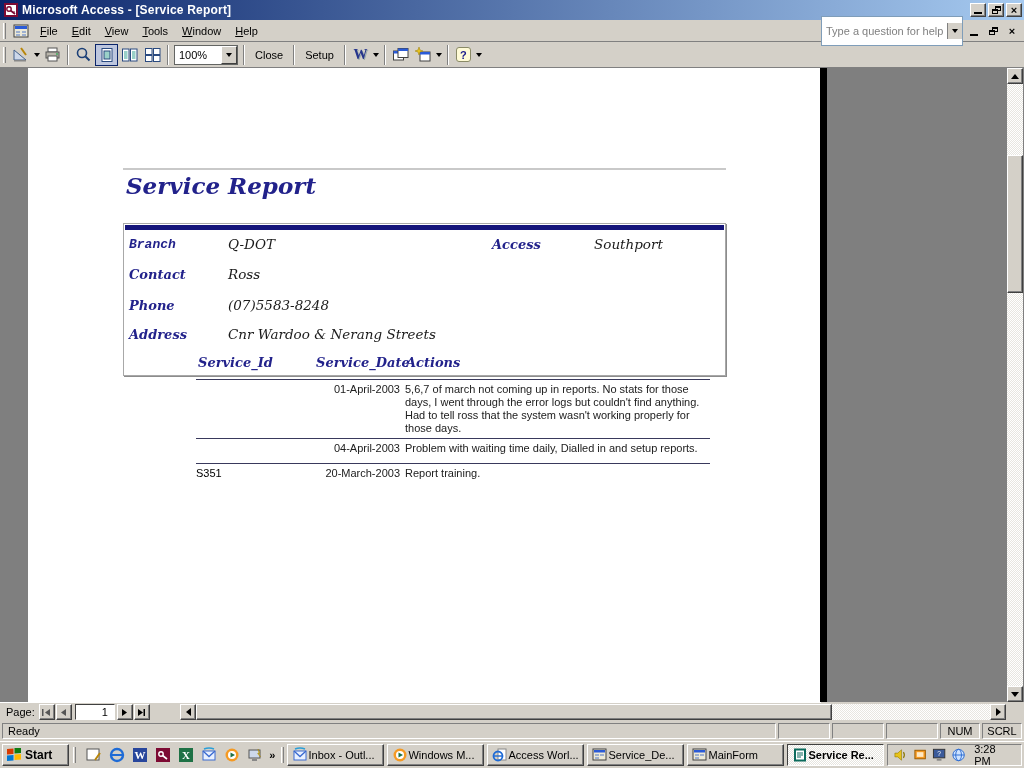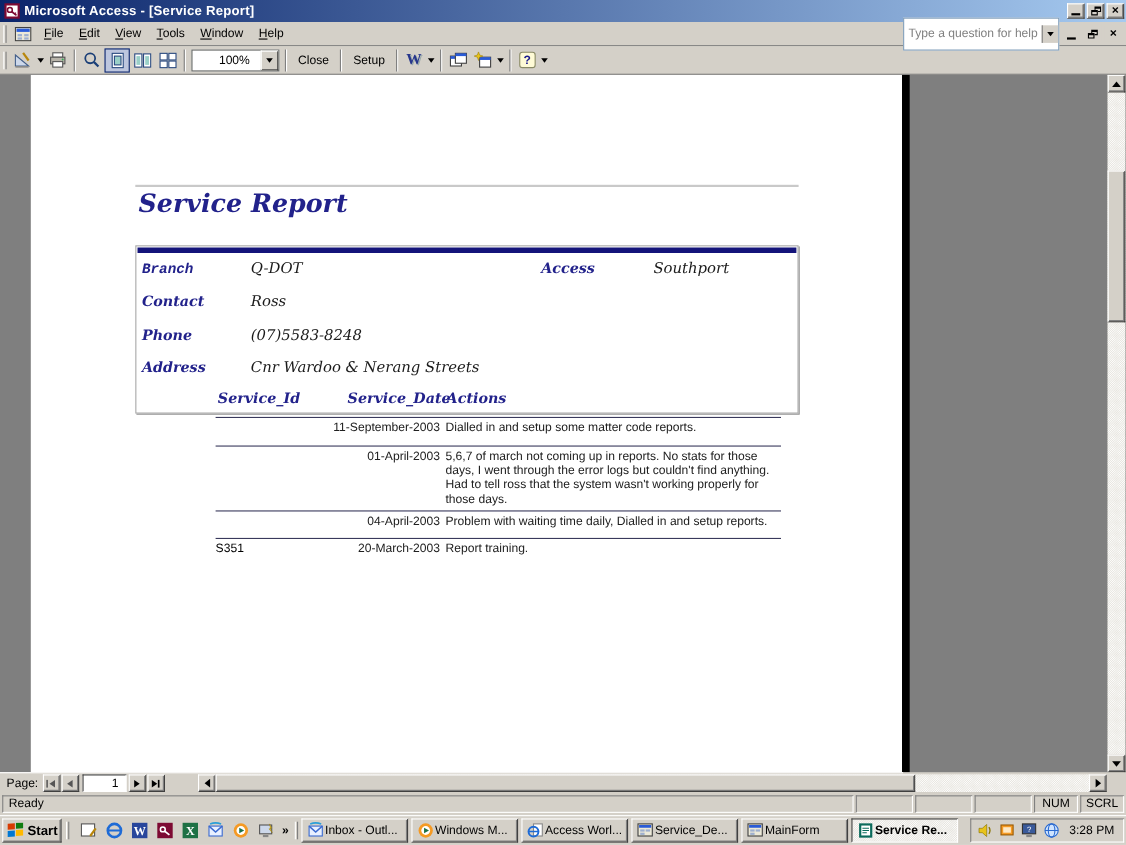--- a/index.html
+++ b/index.html
@@ -31,21 +31,21 @@
   .mdi-btn { width:16px; height:15px; margin-left:3px; display:flex; align-items:center; justify-content:center; background:#d4d0c8; }
 
   
   .toolbar { height:26px; display:flex; align-items:center; padding-left:2px; background:#d4d0c8; border-bottom:1px solid #808080; }
   .tb-btn { height:22px; min-width:23px; display:flex; align-items:center; justify-content:center; padding:0 2px; background:transparent; border:1px solid transparent; }
   .tb-btn.pressed { border-color:#0a246a; background:#bdc6de; }
   .tb-sep { width:2px; height:20px; border-left:1px solid #808080; border-right:1px solid #fff; margin:0 3px; }
   .tb-text-btn { height:22px; display:flex; align-items:center; padding:0 7px; font-size:11px; }
   .tb-text-btn::first-letter { text-decoration:underline; }
   .tb-dd { width:9px; height:22px; display:flex; align-items:center; justify-content:center; }
-  .zoom-combo { width:80px; height:20px; background:#fff; border:1px solid #636563; display:flex; align-items:center; margin:0 2px;padding-left:20px; }
+  .zoom-combo { width:64px; height:20px; background:#fff; border:1px solid #636563; display:flex; align-items:center; margin:0 2px; }
   .zoom-combo .zc-text { flex:1; padding-left:4px; font-size:11px; }
   .zc-drop { width:16px; height:18px; background:#d4d0c8; border:1px solid; border-color:#fff #404040 #404040 #fff; display:flex; align-items:center; justify-content:center; }
   .w-glyph { font-family:"Liberation Serif", serif; font-weight:bold; font-size:14px; color:#26358c; text-shadow:1px 1px 0 #9aa; }
   .help-glyph { width:15px; height:15px; background:#fffbd6; border:1px solid #8a8a66; border-radius:3px; color:#1a1a8c; font-weight:bold; font-size:11px; display:flex; align-items:center; justify-content:center; }
 
   
   .preview { position:absolute; top:68px; left:0; width:1024px; height:634px; background:#7f7f7f; overflow:hidden; }
   .page { position:absolute; left:28px; top:0; width:792px; height:634px; background:#fff; }
   .page-shadow { position:absolute; left:820px; top:0; width:7px; height:634px; background:#000; }
 
@@ -92,21 +92,21 @@
 
   
   .statusbar { position:absolute; top:721px; left:0; width:1024px; height:20px; background:#d4d0c8; display:flex; align-items:center; padding:0 2px; gap:2px; }
   .sb-panel { height:16px; border:1px solid; border-color:#808080 #fff #fff #808080; display:flex; align-items:center; padding:0 5px; font-size:11px; }
   .sb-ready { flex:1; }
   .sb-small { width:52px; }
   .sb-ind { width:40px; justify-content:center; color:#000; }
 
   
   .taskbar { position:absolute; top:741px; left:0; width:1024px; height:27px; background:#d4d0c8; border-top:1px solid #fff; display:flex; align-items:center; padding:0 2px; }
-  .start-btn { height:22px; display:flex; align-items:center; gap:3px; padding:0 3px 0 3px; background:#d4d0c8; border:1px solid; border-color:#fff #404040 #404040 #fff; box-shadow:inset -1px -1px 0 #808080; font-weight:bold; font-size:12px; font-family:"Liberation Sans", sans-serif; }
+  .start-btn { height:22px; display:flex; align-items:center; gap:3px; padding:0 16px 0 3px; background:#d4d0c8; border:1px solid; border-color:#fff #404040 #404040 #fff; box-shadow:inset -1px -1px 0 #808080; font-weight:bold; font-size:12px; font-family:"Liberation Sans", sans-serif; }
   .ql { display:flex; align-items:center; gap:6px; padding:0 6px; }
   .ql-icon { width:17px; height:17px; display:flex; align-items:center; justify-content:center; }
   .chevron { font-size:11px; font-weight:bold; letter-spacing:-1px; }
   .task-btn { height:22px; width:97px; margin-right:3px; display:flex; align-items:center; gap:0; padding:0 4px; background:#d4d0c8; border:1px solid; border-color:#fff #404040 #404040 #fff; box-shadow:inset -1px -1px 0 #808080; font-size:11px; white-space:nowrap; overflow:hidden; flex:none; }
   .task-btn.active { border-color:#404040 #fff #fff #404040; box-shadow:none; font-weight:bold;
     background-color:#e6e4de; background-image:linear-gradient(45deg,#fff 25%,transparent 25%,transparent 75%,#fff 75%),linear-gradient(45deg,#fff 25%,transparent 25%,transparent 75%,#fff 75%); background-size:2px 2px; background-position:0 0,1px 1px; }
   .task-btn .t-icon { width:16px; height:16px; flex:none; }
   .tray { margin-left:auto; height:22px; border:1px solid; border-color:#808080 #fff #fff #808080; display:flex; align-items:center; gap:4px; padding:0 8px 0 5px; }
   .tray-icon { width:16px; height:16px; }
   .clock { font-size:11px; padding-left:4px; }
@@ -306,25 +306,20 @@
 
         <span class="fld-label" style="left:5px;  top:103px;">Address</span>
         <span class="fld-value" style="left:104px;top:102px;">Cnr Wardoo &amp; Nerang Streets</span>
 
         <span class="col-hdr" style="left:74px; top:131px;">Service_Id</span>
         <span class="col-hdr" style="left:192px;top:131px;">Service_Date</span>
         <span class="col-hdr" style="left:282px;top:131px;">Actions</span>
       </div>
 
       <div class="detail">
-        <div class="detail-row rh1">
-          <span class="col-id"></span>
-          <span class="col-date">11-September-2003</span>
-          <span class="col-actions">Dialled in and setup some matter code reports.</span>
-        </div>
         <div class="detail-row rh2">
           <span class="col-id"></span>
           <span class="col-date">01-April-2003</span>
           <span class="col-actions">5,6,7 of march not coming up in reports. No stats for those days, I went through the error logs but couldn't find anything. Had to tell ross that the system wasn't working properly for those days.</span>
         </div>
         <div class="detail-row rh3">
           <span class="col-id"></span>
           <span class="col-date">04-April-2003</span>
           <span class="col-actions">Problem with waiting time daily, Dialled in and setup reports.</span>
         </div>

